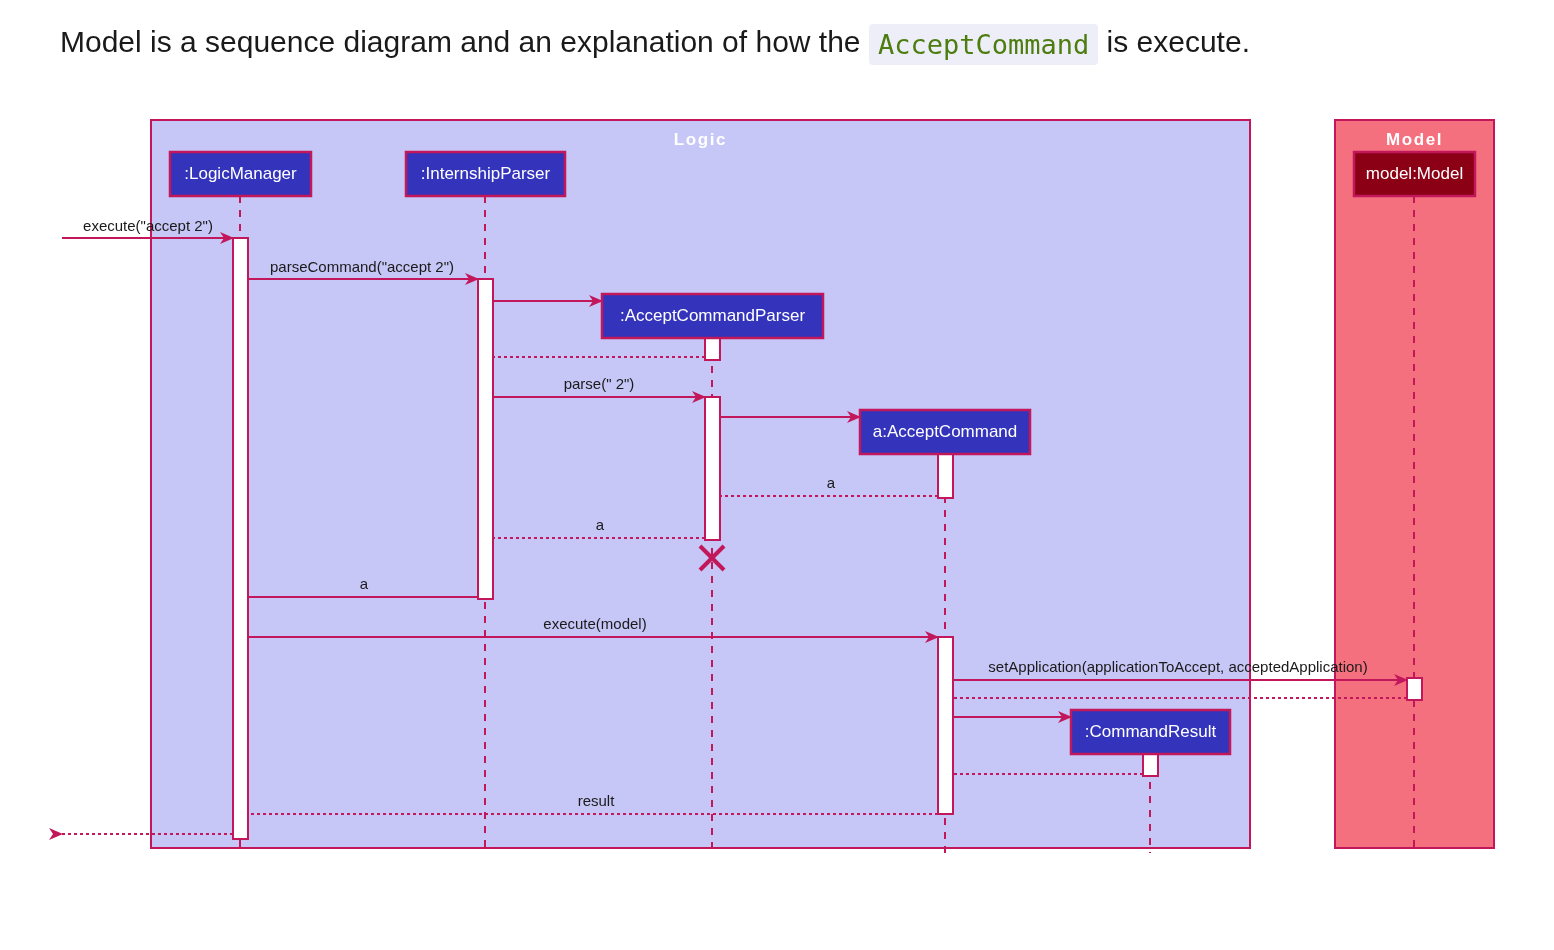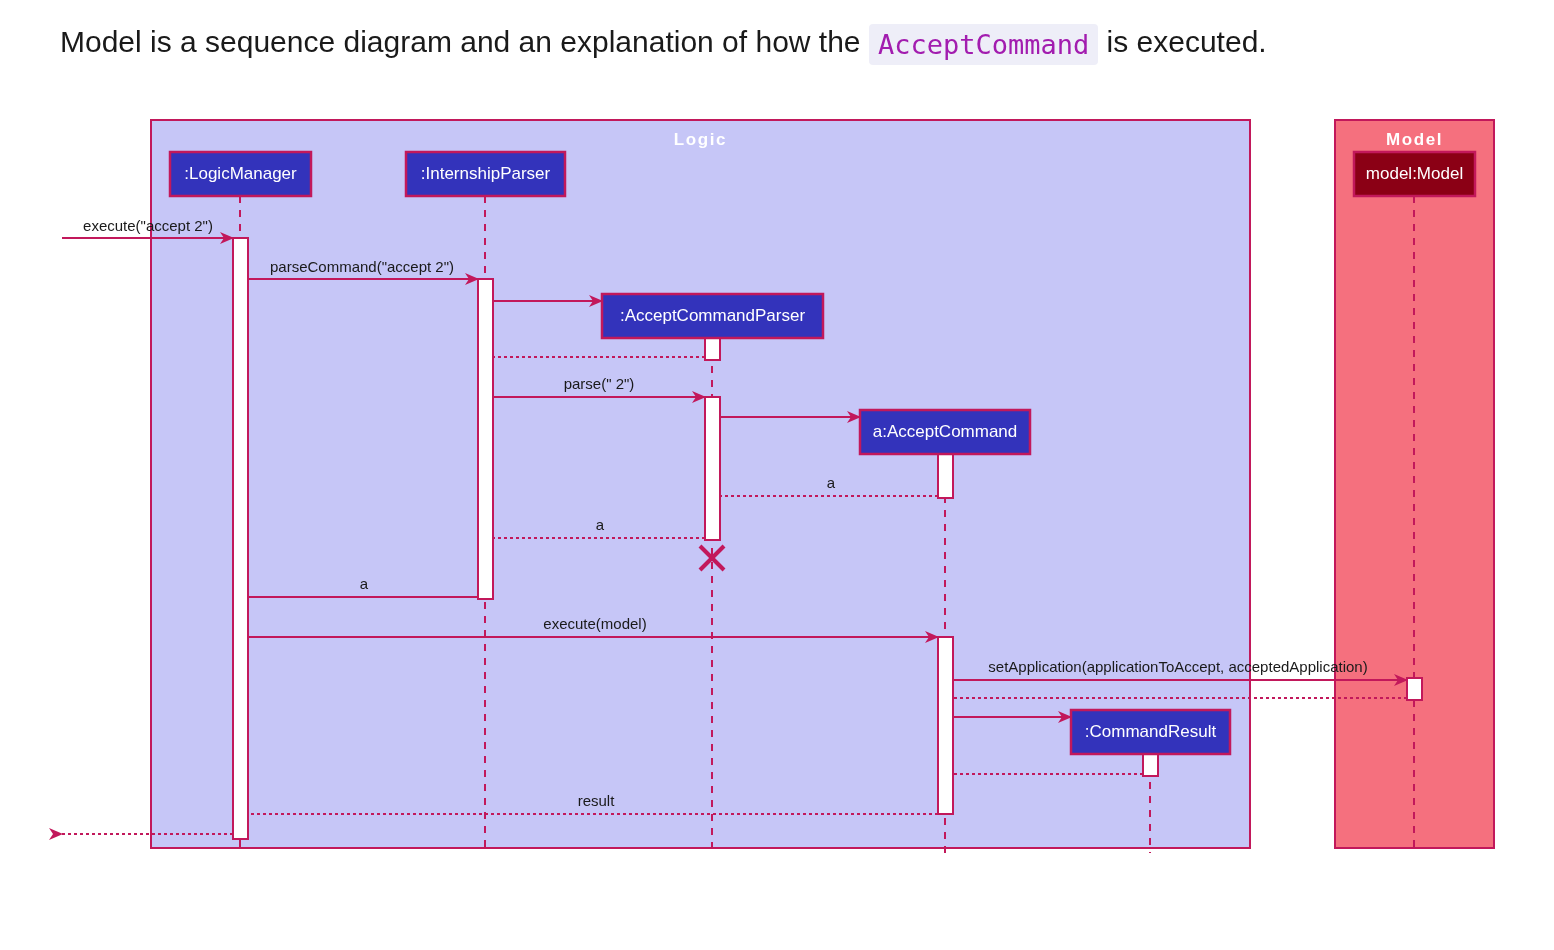--- a/index.html
+++ b/index.html
@@ -10,21 +10,21 @@
   }
   
   #heading{
     position:absolute;left:60px;top:22px;width:1450px;
     font-size:30px;color:#1a1a1a;line-height:1.3;
     white-space:nowrap;
   }
   #heading .code{
     font-family:"DejaVu Sans Mono","Liberation Mono",monospace;
     background:#eeeef8;border-radius:4px;
-    padding:3px 9px;font-size:27px;color:#a21caf;
+    padding:3px 9px;font-size:27px;color:#4d7c0f;
     display:inline-block;vertical-align:-2px;
   }
   
   #diagram{
     position:absolute;left:0;top:8px;width:1244px;height:950px;
   }
   svg{display:block;}
   .partition-rect{stroke:#C2185B;stroke-width:2;}
   .logic-bg{fill:#C6C6F7;}
   .model-bg{fill:#F5707E;}
@@ -49,21 +49,21 @@
     font-size:15px;text-anchor:middle;
   }
   .destroy-x{stroke:#C2185B;stroke-width:4;stroke-linecap:butt;}
 </style>
 </head>
 <body>
 
 <div id="heading">
   <span>Model is a sequence diagram and an explanation of how the</span>
   <span class="code">AcceptCommand</span>
-  <span>is executed.</span>
+  <span>is execute.</span>
 </div>
 
 <div id="diagram">
   <svg width="1554" height="950" viewBox="0 0 1554 950" xmlns="http://www.w3.org/2000/svg">
     <defs>
       <marker id="arrowSolid" markerWidth="14" markerHeight="12" refX="13" refY="6" orient="auto" markerUnits="userSpaceOnUse">
         <path d="M0,0 L14,6 L0,12 L4,6 Z" fill="#C2185B"></path>
       </marker>
       <marker id="arrowSolidRev" markerWidth="14" markerHeight="12" refX="1" refY="6" orient="auto" markerUnits="userSpaceOnUse">
         <path d="M14,0 L0,6 L14,12 L10,6 Z" fill="#C2185B"></path>

